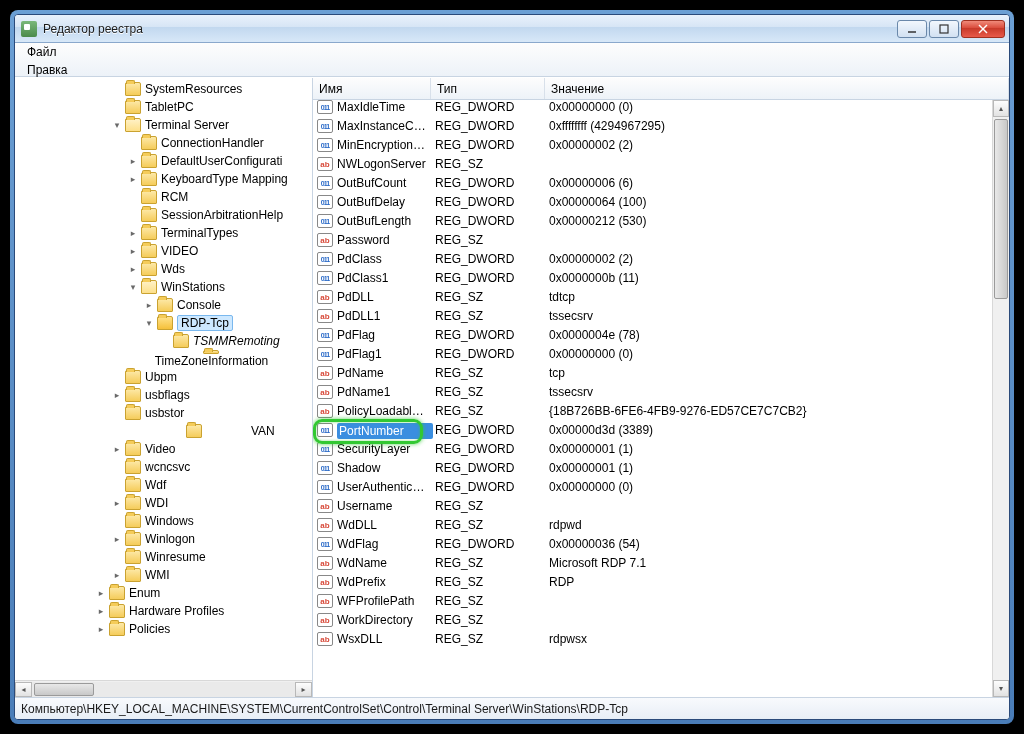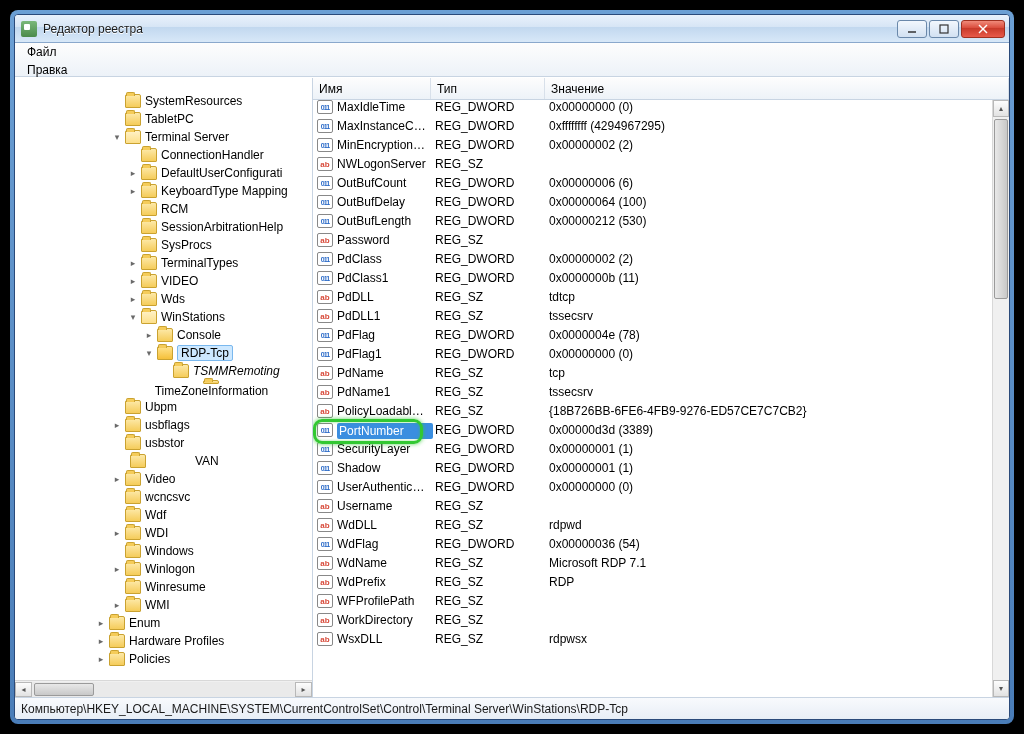--- a/index.html
+++ b/index.html
@@ -15,21 +15,21 @@
 .winbtn { width: 30px; height: 18px; border: 1px solid #6a88aa; border-radius: 3px; background: linear-gradient(#f2f7fd, #d2e1f2); display: flex; align-items: center; justify-content: center; font-size: 10px; color: #3a3a3a; cursor: pointer; }
 .winbtn.close { width: 44px; background: linear-gradient(#f08a7a, #d94a3a 45%, #c83a2a 46%, #e85a4a); border-color: #a03020; color: #fff; font-weight: bold; }
 .winbtn svg { width: 10px; height: 10px; }
 
 .menubar { height: 34px; background: linear-gradient(#fdfdfd, #edf2f8); border-bottom: 1px solid #c8d4e2; display: flex; align-items: flex-start; padding: 0 4px; flex-direction: column; }
 .menubar span { padding: 2px 8px; cursor: pointer; }
 
 .content { flex: 1; display: flex; overflow: hidden; border-top: 1px solid #fff; }
 .treepane { width: 298px; border-right: 1px solid #c8d4e2; display: flex; flex-direction: column; background: #fff; }
 .treescroll { flex: 1; overflow: hidden; position: relative; }
-.tree { position: absolute; left: 0; top: 12px; right: 0; padding: 2px 0; white-space: nowrap; }
+.tree { position: absolute; left: 0; top: 0; right: 0; padding: 2px 0; white-space: nowrap; }
 .node { display: flex; align-items: center; height: 18px; padding-left: 0; cursor: pointer; }
 .exp { width: 12px; display: inline-flex; justify-content: center; color: #6a6a6a; font-size: 9px; }
 .fld { width: 16px; height: 14px; margin: 0 4px 0 2px; display: inline-block; background: linear-gradient(#fde9a8, #f5cc5a); border: 1px solid #caa230; border-radius: 2px 2px 1px 1px; position: relative; }
 .fld::before { content: ""; position: absolute; top: -3px; left: 0; width: 7px; height: 3px; background: #f5cc5a; border: 1px solid #caa230; border-bottom: none; border-radius: 2px 2px 0 0; }
 .fld.open { background: linear-gradient(#fff2c8, #fde08a); }
 .fld.sel { background: linear-gradient(#ffe28a, #f5c03a); }
 .sel-label { background: #cde8ff; border: 1px solid #7ab8ee; border-radius: 2px; padding: 0 3px; }
 
 .hscroll { height: 17px; background: #f0f0f0; border-top: 1px solid #d8d8d8; display: flex; align-items: center; }
 .hscroll .btn { width: 17px; height: 15px; background: linear-gradient(#fdfdfd, #e2e2e2); border: 1px solid #b8b8b8; display: flex; align-items: center; justify-content: center; font-size: 8px; color: #555; }
@@ -138,25 +138,20 @@
                 <span class="exp"></span>
                 <span class="fld"></span>
                 <span>RCM</span>
               </div>
               <div class="node" style="padding-left: 112px;">
                 <span class="exp"></span>
                 <span class="fld"></span>
                 <span>SessionArbitrationHelp</span>
               </div>
               <div class="node" style="padding-left: 112px;">
-                <span class="exp"></span>
-                <span class="fld"></span>
-                <span>SysProcs</span>
-              </div>
-              <div class="node" style="padding-left: 112px;">
                 <span class="exp">▸</span>
                 <span class="fld"></span>
                 <span>TerminalTypes</span>
               </div>
               <div class="node" style="padding-left: 112px;">
                 <span class="exp">▸</span>
                 <span class="fld"></span>
                 <span>VIDEO</span>
               </div>
               <div class="node" style="padding-left: 112px;">
@@ -197,21 +192,21 @@
               <div class="node" style="padding-left: 96px;">
                 <span class="exp">▸</span>
                 <span class="fld"></span>
                 <span>usbflags</span>
               </div>
               <div class="node" style="padding-left: 96px;">
                 <span class="exp"></span>
                 <span class="fld"></span>
                 <span>usbstor</span>
               </div>
-              <div class="node" style="padding-left: 56px; gap: 45px;">
+              <div class="node" style="padding-left: 112px; gap: 45px;">
                 <span class="exp"></span>
                 <span class="fld"></span>
                 <span>VAN</span>
               </div>
               <div class="node" style="padding-left: 96px;">
                 <span class="exp">▸</span>
                 <span class="fld"></span>
                 <span>Video</span>
               </div>
               <div class="node" style="padding-left: 96px;">

